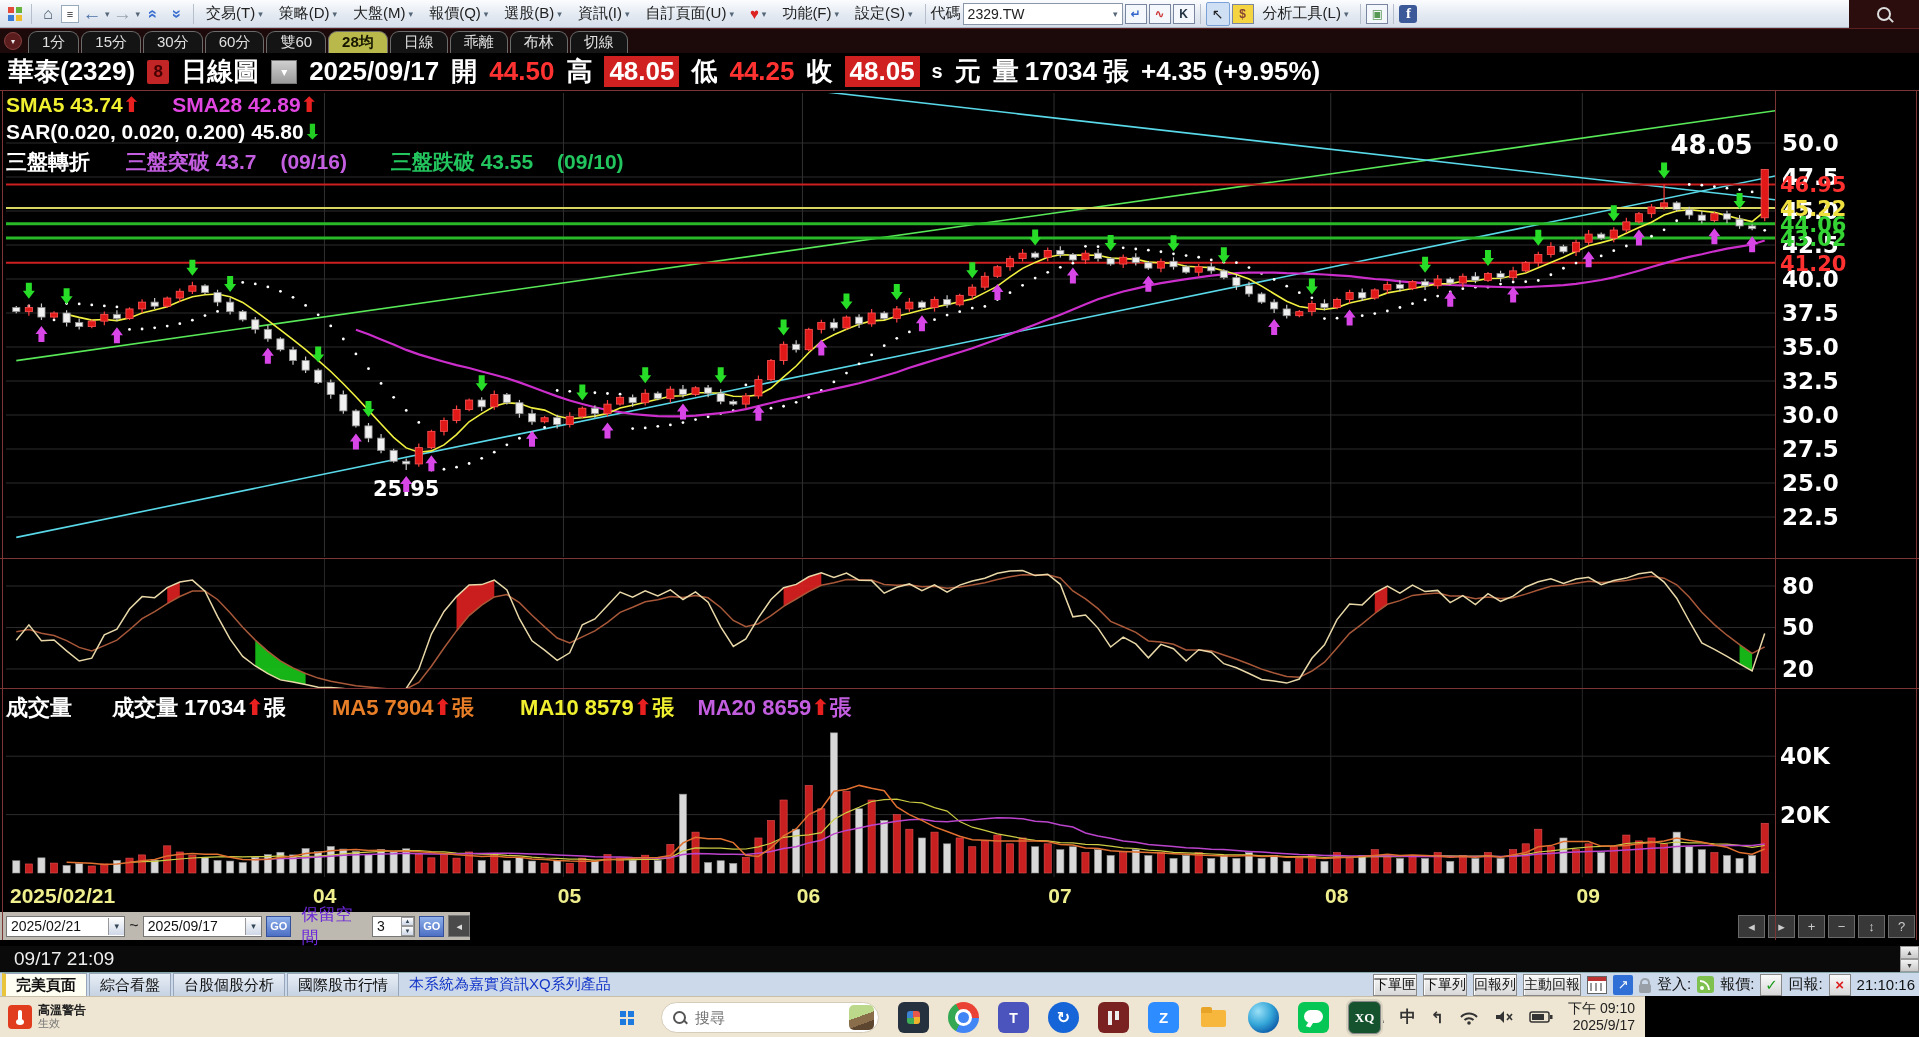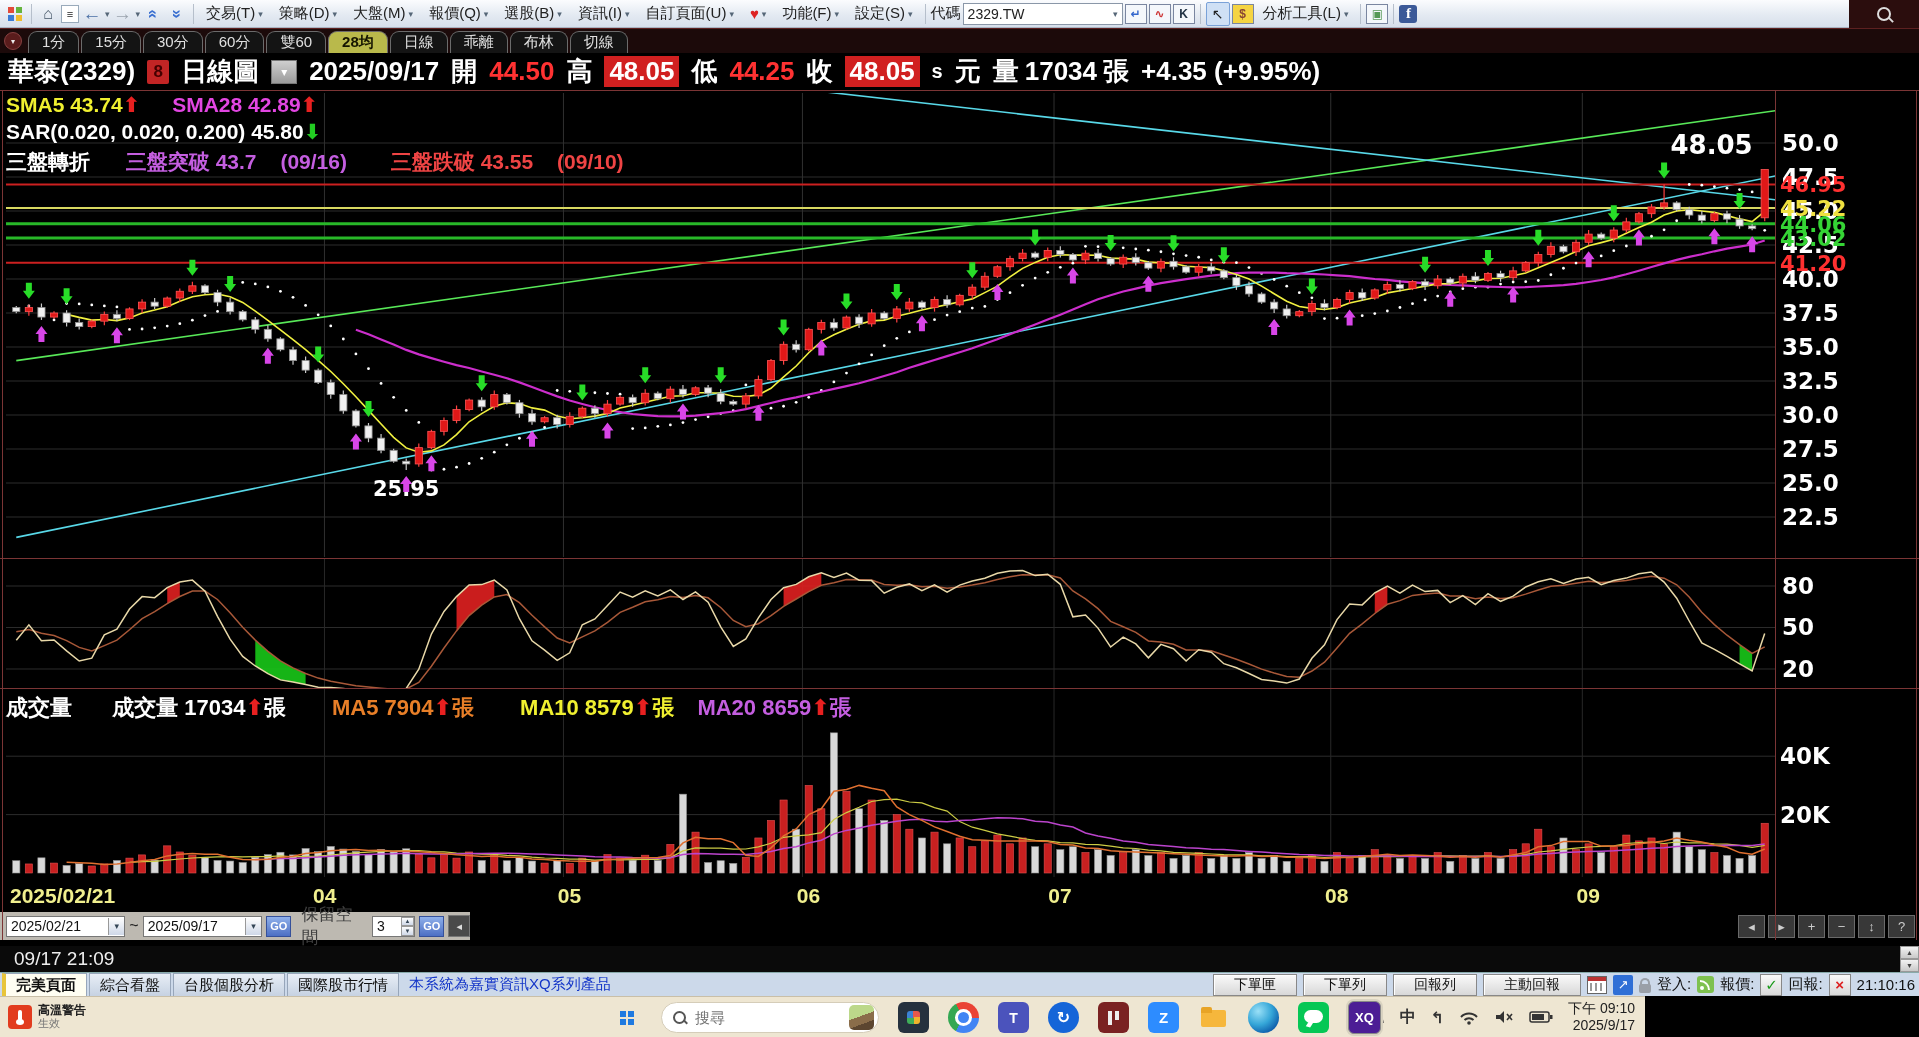--- a/index.html
+++ b/index.html
@@ -37,21 +37,21 @@
     align-items:center;gap:12px;padding-left:8px;box-sizing:border-box;color:#fff;font-size:26px;font-weight:bold;white-space:nowrap;}
   .badge8{background:#c22525;color:#400;font-size:17px;width:22px;height:24px;display:flex;align-items:center;justify-content:center;border-radius:2px;}
   .ddbtn{width:24px;height:22px;background:linear-gradient(#cfcfcf,#9b9b9b);color:#fff;font-size:12px;
     display:flex;align-items:center;justify-content:center;border:1px solid #777;}
   .red{color:#ff3232;}
   .tagred{background:#d12020;color:#fff;padding:0 5px;}
   
   .panel{position:absolute;left:0;width:1919px;background:#000;border-top:1px solid #7b3535;box-sizing:border-box;}
   .vframe{position:absolute;top:90px;height:850px;width:1px;background:#7b3535;z-index:5;}
   .ovl{position:absolute;z-index:6;font-weight:bold;font-size:21px;white-space:nowrap;pointer-events:none;}
-  .yel{color:#f0f030;} .mag2{color:#e246e2;} .wht{color:#fff;} .grn{color:#ef4444;}
+  .yel{color:#f0f030;} .mag2{color:#e246e2;} .wht{color:#fff;} .grn{color:#22c55e;}
   .orange{color:#e87f28;} .violet{color:#c45ee0;} .redar{color:#e82020;} .grnar{color:#22cc22;}
   
   .xaxis{position:absolute;left:0;top:881px;width:1919px;height:31px;background:#000;}
   .xlab{position:absolute;top:3px;color:#f0ef8e;font-size:21px;font-weight:bold;}
   .ctrlrow{position:absolute;left:0;top:912px;width:1919px;height:28px;background:#000;}
   .ctrl-left{position:absolute;left:0;top:0;height:28px;width:470px;background:#bdb9b1;display:flex;align-items:center;gap:4px;padding-left:6px;box-sizing:border-box;}
   .dcombo{background:#fff;border:1px solid #777;height:19px;width:116px;display:flex;align-items:center;justify-content:space-between;font-size:14px;padding-left:4px;color:#111;}
   .dd{width:15px;height:17px;background:linear-gradient(#fdfdfd,#cfd8e8);border-left:1px solid #999;font-size:9px;color:#345;display:flex;align-items:center;justify-content:center;}
   .gobtn{width:24px;height:19px;background:linear-gradient(#8fb0ea,#4c6fc4);color:#fff;font-size:11px;font-weight:bold;display:flex;align-items:center;justify-content:center;border:1px solid #35509a;}
   .spin{width:38px;height:19px;background:#fff;border:1px solid #777;font-size:14px;display:flex;align-items:center;padding-left:4px;color:#111;position:relative;}
@@ -63,21 +63,21 @@
   
   .ticker{position:absolute;left:0;top:946px;width:1919px;height:26px;background:#0a0a0a;color:#eee;
      font-size:19px;display:flex;align-items:center;gap:42px;padding-left:14px;box-sizing:border-box;white-space:nowrap;}
   .tscroll{position:absolute;right:0;top:0;width:19px;height:26px;display:flex;flex-direction:column;}
   .tscroll i{flex:1;background:linear-gradient(#f2f2f2,#c9c9c9);border:1px solid #999;font-style:normal;font-size:7px;color:#444;display:flex;align-items:center;justify-content:center;}
   .statusbar{position:absolute;left:0;top:972px;width:1919px;height:24px;background:#ccd9ea;border-top:1px solid #8aa;display:flex;align-items:center;box-sizing:border-box;font-size:15px;color:#111;}
   .stab{height:22px;padding:0 10px;display:flex;align-items:center;background:linear-gradient(#e8eef6,#c6d2e2);border:1px solid #97a6ba;border-bottom:none;margin-left:2px;}
   .stab.active{background:#fffef2;font-weight:bold;border-left:4px solid #e8c53a;}
   .note{color:#1436c8;margin-left:10px;}
   .sb-right{margin-left:auto;display:flex;align-items:center;gap:6px;padding-right:4px;}
-  .sbtn{height:20px;padding:0 20px;background:linear-gradient(#fafafa,#d8d8d8);border:1px solid #888;
+  .sbtn{height:20px;padding:0 0;background:linear-gradient(#fafafa,#d8d8d8);border:1px solid #888;
      box-shadow:inset 1px 1px 0 #fff;display:flex;align-items:center;font-size:14px;}
   .sqbtn{width:20px;height:20px;display:flex;align-items:center;justify-content:center;border:1px solid #888;background:linear-gradient(#fafafa,#d8d8d8);}
   .blueexp{width:20px;height:20px;background:#2f6fd6;color:#fff;display:flex;align-items:center;justify-content:center;border-radius:2px;font-size:13px;}
   .lock{width:12px;height:9px;background:#9aa0a8;border-radius:2px;position:relative;margin-top:7px;}
   .lock:before{content:"";position:absolute;top:-6px;left:1px;width:6px;height:6px;border:2px solid #9aa0a8;border-bottom:none;border-radius:5px 5px 0 0;}
   .rss{width:17px;height:17px;background:#7ec14f;border-radius:3px;position:relative;overflow:hidden;}
   .rss:before{content:"";position:absolute;left:3px;bottom:3px;width:4px;height:4px;background:#fff;border-radius:50%;}
   .rss:after{content:"";position:absolute;left:3px;bottom:3px;width:8px;height:8px;border-top:2px solid #fff;border-right:2px solid #fff;border-radius:0 100% 0 0;}
   .calico{width:18px;height:16px;background:#fff;border:1px solid #666;position:relative;}
   .calico:before{content:"";position:absolute;left:0;top:0;right:0;height:4px;background:#b33;}
@@ -111,21 +111,21 @@
   .ic-stock{background:#7a2222;gap:3px;} .ic-stock i{width:4px;height:14px;background:#eee;display:block;}
   .ic-stock i+i{height:9px;margin-top:-4px;}
   .ic-z{background:#2d8cff;}
   .ic-folder{background:transparent;position:relative;}
   .ic-folder:before{content:"";position:absolute;left:3px;top:8px;width:25px;height:17px;background:#f6b73c;border-radius:2px;}
   .ic-folder:after{content:"";position:absolute;left:3px;top:5px;width:11px;height:6px;background:#e8a426;border-radius:2px 2px 0 0;}
   .ic-edge{background:radial-gradient(circle at 33% 30%,#9ae0f7,#35a6d8 45%,#0b59a8 80%);border-radius:50%;}
   .ic-line{background:#06c755;position:relative;}
   .ic-line:before{content:"";position:absolute;left:6px;top:8px;width:19px;height:13px;background:#fff;border-radius:7px;}
   .ic-line:after{content:"";position:absolute;left:9px;bottom:6px;width:5px;height:5px;background:#fff;transform:skew(-20deg) rotate(15deg);}
-  .ic-xq{background:#4c1d95;border:1px solid #888;box-shadow:0 0 0 2px #d8d2c0;font-size:13px;letter-spacing:0;}
+  .ic-xq{background:#14532d;border:1px solid #888;box-shadow:0 0 0 2px #d8d2c0;font-size:13px;letter-spacing:0;font-family:Liberation Serif, serif;}
   .tb-right{margin-left:auto;display:flex;align-items:center;gap:15px;padding-right:10px;color:#333;font-size:16px;}
   .clockblk{display:flex;flex-direction:column;align-items:flex-end;font-size:14px;line-height:17px;color:#222;}
   svg text{font-family:"DejaVu Sans","Liberation Sans",sans-serif;}
 </style>
 </head>
 <body>
 
 <div class="menubar">
   <span class="tbico">
       <span class="grid4">
@@ -990,21 +990,21 @@
     <span class="dcombo">
         <span>2025/02/21</span>
         <span class="dd">▾</span>
       </span>
     <span style="color:#222;">~</span>
     <span class="dcombo">
         <span>2025/09/17</span>
         <span class="dd">▾</span>
       </span>
     <span class="gobtn">GO</span>
-    <span style="color:#404040;font-size:17px;margin-left:6px;">保留空間</span>
+    <span style="color:#6d28d9;font-size:17px;margin-left:6px;">保留空間</span>
     <span class="spin">
         <span>3</span>
         <span class="ud">
           <i>▲</i>
           <i>▼</i>
         </span>
       </span>
     <span class="gobtn">GO</span>
     <span class="sbl">◂</span>
   </div>

